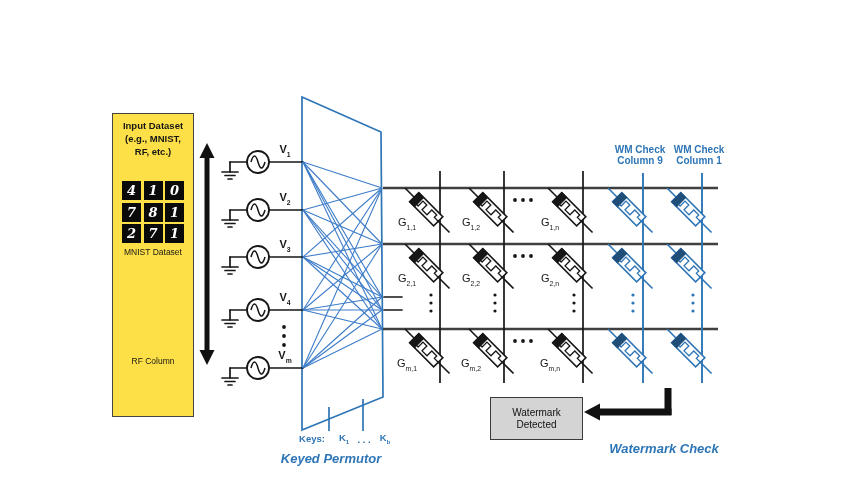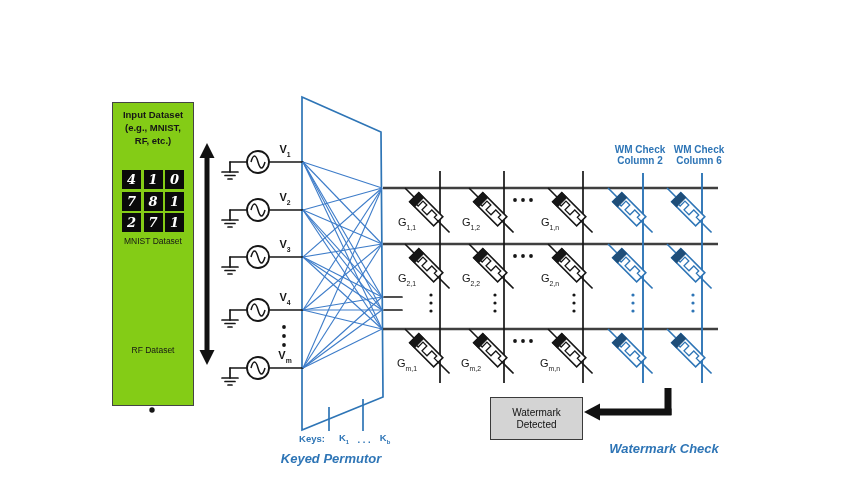--- a/index.html
+++ b/index.html
@@ -16,22 +16,22 @@
   .blu{stroke:#2E75B6;stroke-width:1.7;fill:none;}
   .dk{fill:#161616;}.bl{fill:#2E75B6;}
   .lbl{position:absolute;transform:translate(-50%,-50%);white-space:nowrap;line-height:1.15;}
   sub{font-size:0.62em;}
   .vlab{font-weight:bold;font-size:11px;}
   .glab{font-size:11px;}
   .blue-t{color:#2E75B6;}
   .wmcol{font-size:10px;font-weight:600;text-align:center;line-height:11px;}
   .caption{font-size:13px;font-weight:bold;font-style:italic;text-align:right;line-height:16px;}
   .keys{font-size:9.5px;font-weight:600;padding-left:32px;}
-  .inbox{position:absolute;left:112px;top:102px;width:80px;height:302px;
-         border:1.6px solid #444;background:#84cc16;}
+  .inbox{position:absolute;left:112px;top:113px;width:80px;height:302px;
+         border:1.6px solid #444;background:#fde047;}
   .inbox-title{position:absolute;left:0;top:5px;width:100%;text-align:center;
          font-size:9.5px;font-weight:bold;line-height:13px;}
   .mnist{position:absolute;left:9px;top:67px;width:62px;display:flex;flex-wrap:wrap;gap:2.5px;}
   .tile{width:19px;height:19px;background:#0a0a0a;color:#fff;display:flex;align-items:center;
         justify-content:center;font-family:"DejaVu Serif",serif;font-style:italic;
         font-weight:bold;font-size:13px;}
   .smlab{position:absolute;width:100%;text-align:center;font-size:8.5px;font-weight:normal;}
   .detector{position:absolute;left:490px;top:397px;width:93px;height:43px;background:#D4D4D4;
         border:1.5px solid #3a3a3a;box-sizing:border-box;display:flex;flex-direction:column;
         align-items:center;justify-content:center;font-size:10px;line-height:11.5px;color:#111;}
@@ -278,46 +278,46 @@
       <div class="tile">1</div>
       <div class="tile">0</div>
       <div class="tile">7</div>
       <div class="tile">8</div>
       <div class="tile">1</div>
       <div class="tile">2</div>
       <div class="tile">7</div>
       <div class="tile">1</div>
     </div>
     <div class="smlab" style="top:133px;">MNIST Dataset</div>
-    <div class="smlab" style="top:242px;">RF Dataset</div>
+    <div class="smlab" style="top:242px;">RF Column</div>
   </div>
 
   <div class="lbl vlab" style="left:285px;top:151px;"><span>V</span><sub>1</sub></div>
   <div class="lbl vlab" style="left:285px;top:199px;"><span>V</span><sub>2</sub></div>
   <div class="lbl vlab" style="left:285px;top:246px;"><span>V</span><sub>3</sub></div>
   <div class="lbl vlab" style="left:285px;top:299px;"><span>V</span><sub>4</sub></div>
   <div class="lbl vlab" style="left:285px;top:357px;"><span>V</span><sub>m</sub></div>
 
   <div class="lbl glab" style="left:407px;top:224px;"><span>G</span><sub>1,1</sub></div>
   <div class="lbl glab" style="left:471px;top:224px;"><span>G</span><sub>1,2</sub></div>
   <div class="lbl glab" style="left:550px;top:224px;"><span>G</span><sub>1,n</sub></div>
   <div class="lbl glab" style="left:407px;top:280px;"><span>G</span><sub>2,1</sub></div>
   <div class="lbl glab" style="left:471px;top:280px;"><span>G</span><sub>2,2</sub></div>
   <div class="lbl glab" style="left:550px;top:280px;"><span>G</span><sub>2,n</sub></div>
   <div class="lbl glab" style="left:407px;top:365px;"><span>G</span><sub>m,1</sub></div>
   <div class="lbl glab" style="left:471px;top:365px;"><span>G</span><sub>m,2</sub></div>
   <div class="lbl glab" style="left:550px;top:365px;"><span>G</span><sub>m,n</sub></div>
 
   <div class="lbl wmcol blue-t" style="left:640px;top:155px;">
     <div>WM Check</div>
-      <div>Column 2</div>
+      <div>Column 9</div>
   </div>
   <div class="lbl wmcol blue-t" style="left:699px;top:155px;">
     <div>WM Check</div>
-      <div>Column 6</div>
+      <div>Column 1</div>
   </div>
 
   <div class="lbl keys blue-t" style="left:296px;top:439px;">Keys:</div>
   <div class="lbl keys blue-t" style="left:328px;top:439px;"><span>K</span><sub>1</sub></div>
   <div class="lbl keys blue-t" style="left:348px;top:440px;font-weight:bold;">. . .</div>
   <div class="lbl keys blue-t" style="left:369px;top:439px;"><span>K</span><sub>b</sub></div>
 
   <div class="lbl caption blue-t" style="left:331px;top:459px;">Keyed Permutor</div>
   <div class="lbl caption blue-t" style="left:664px;top:449px;">
     <div>Watermark Check</div>

